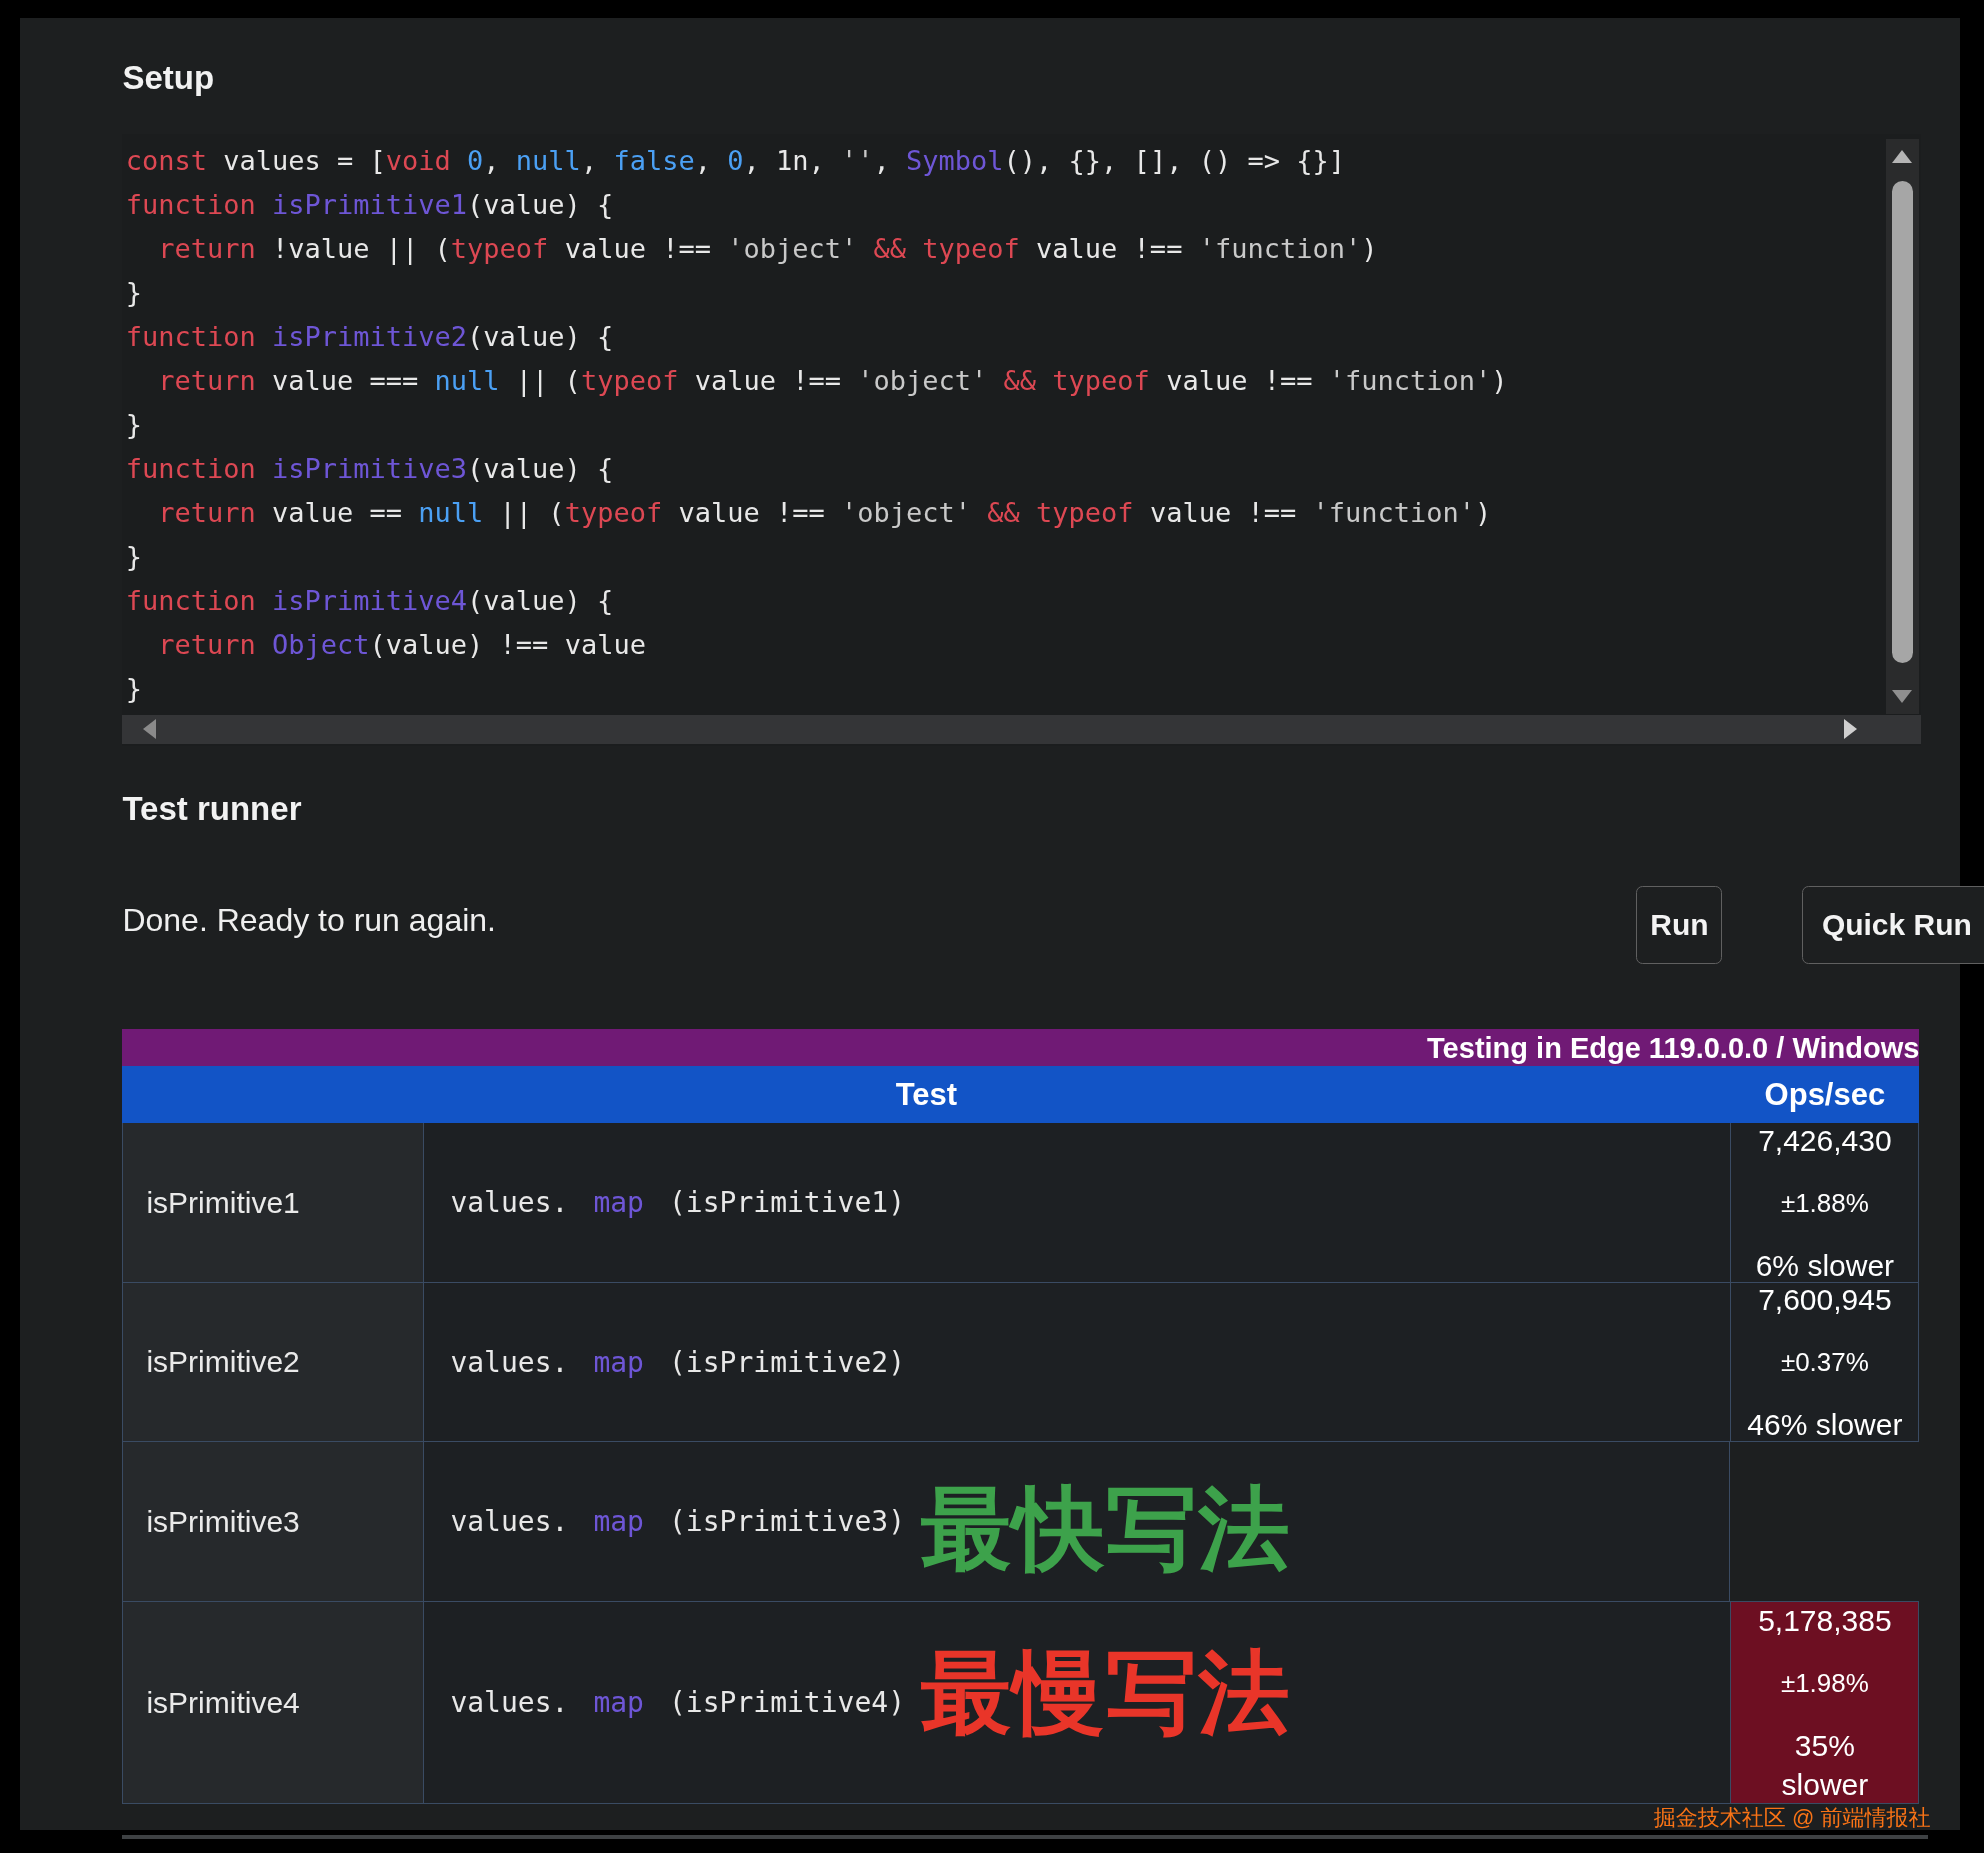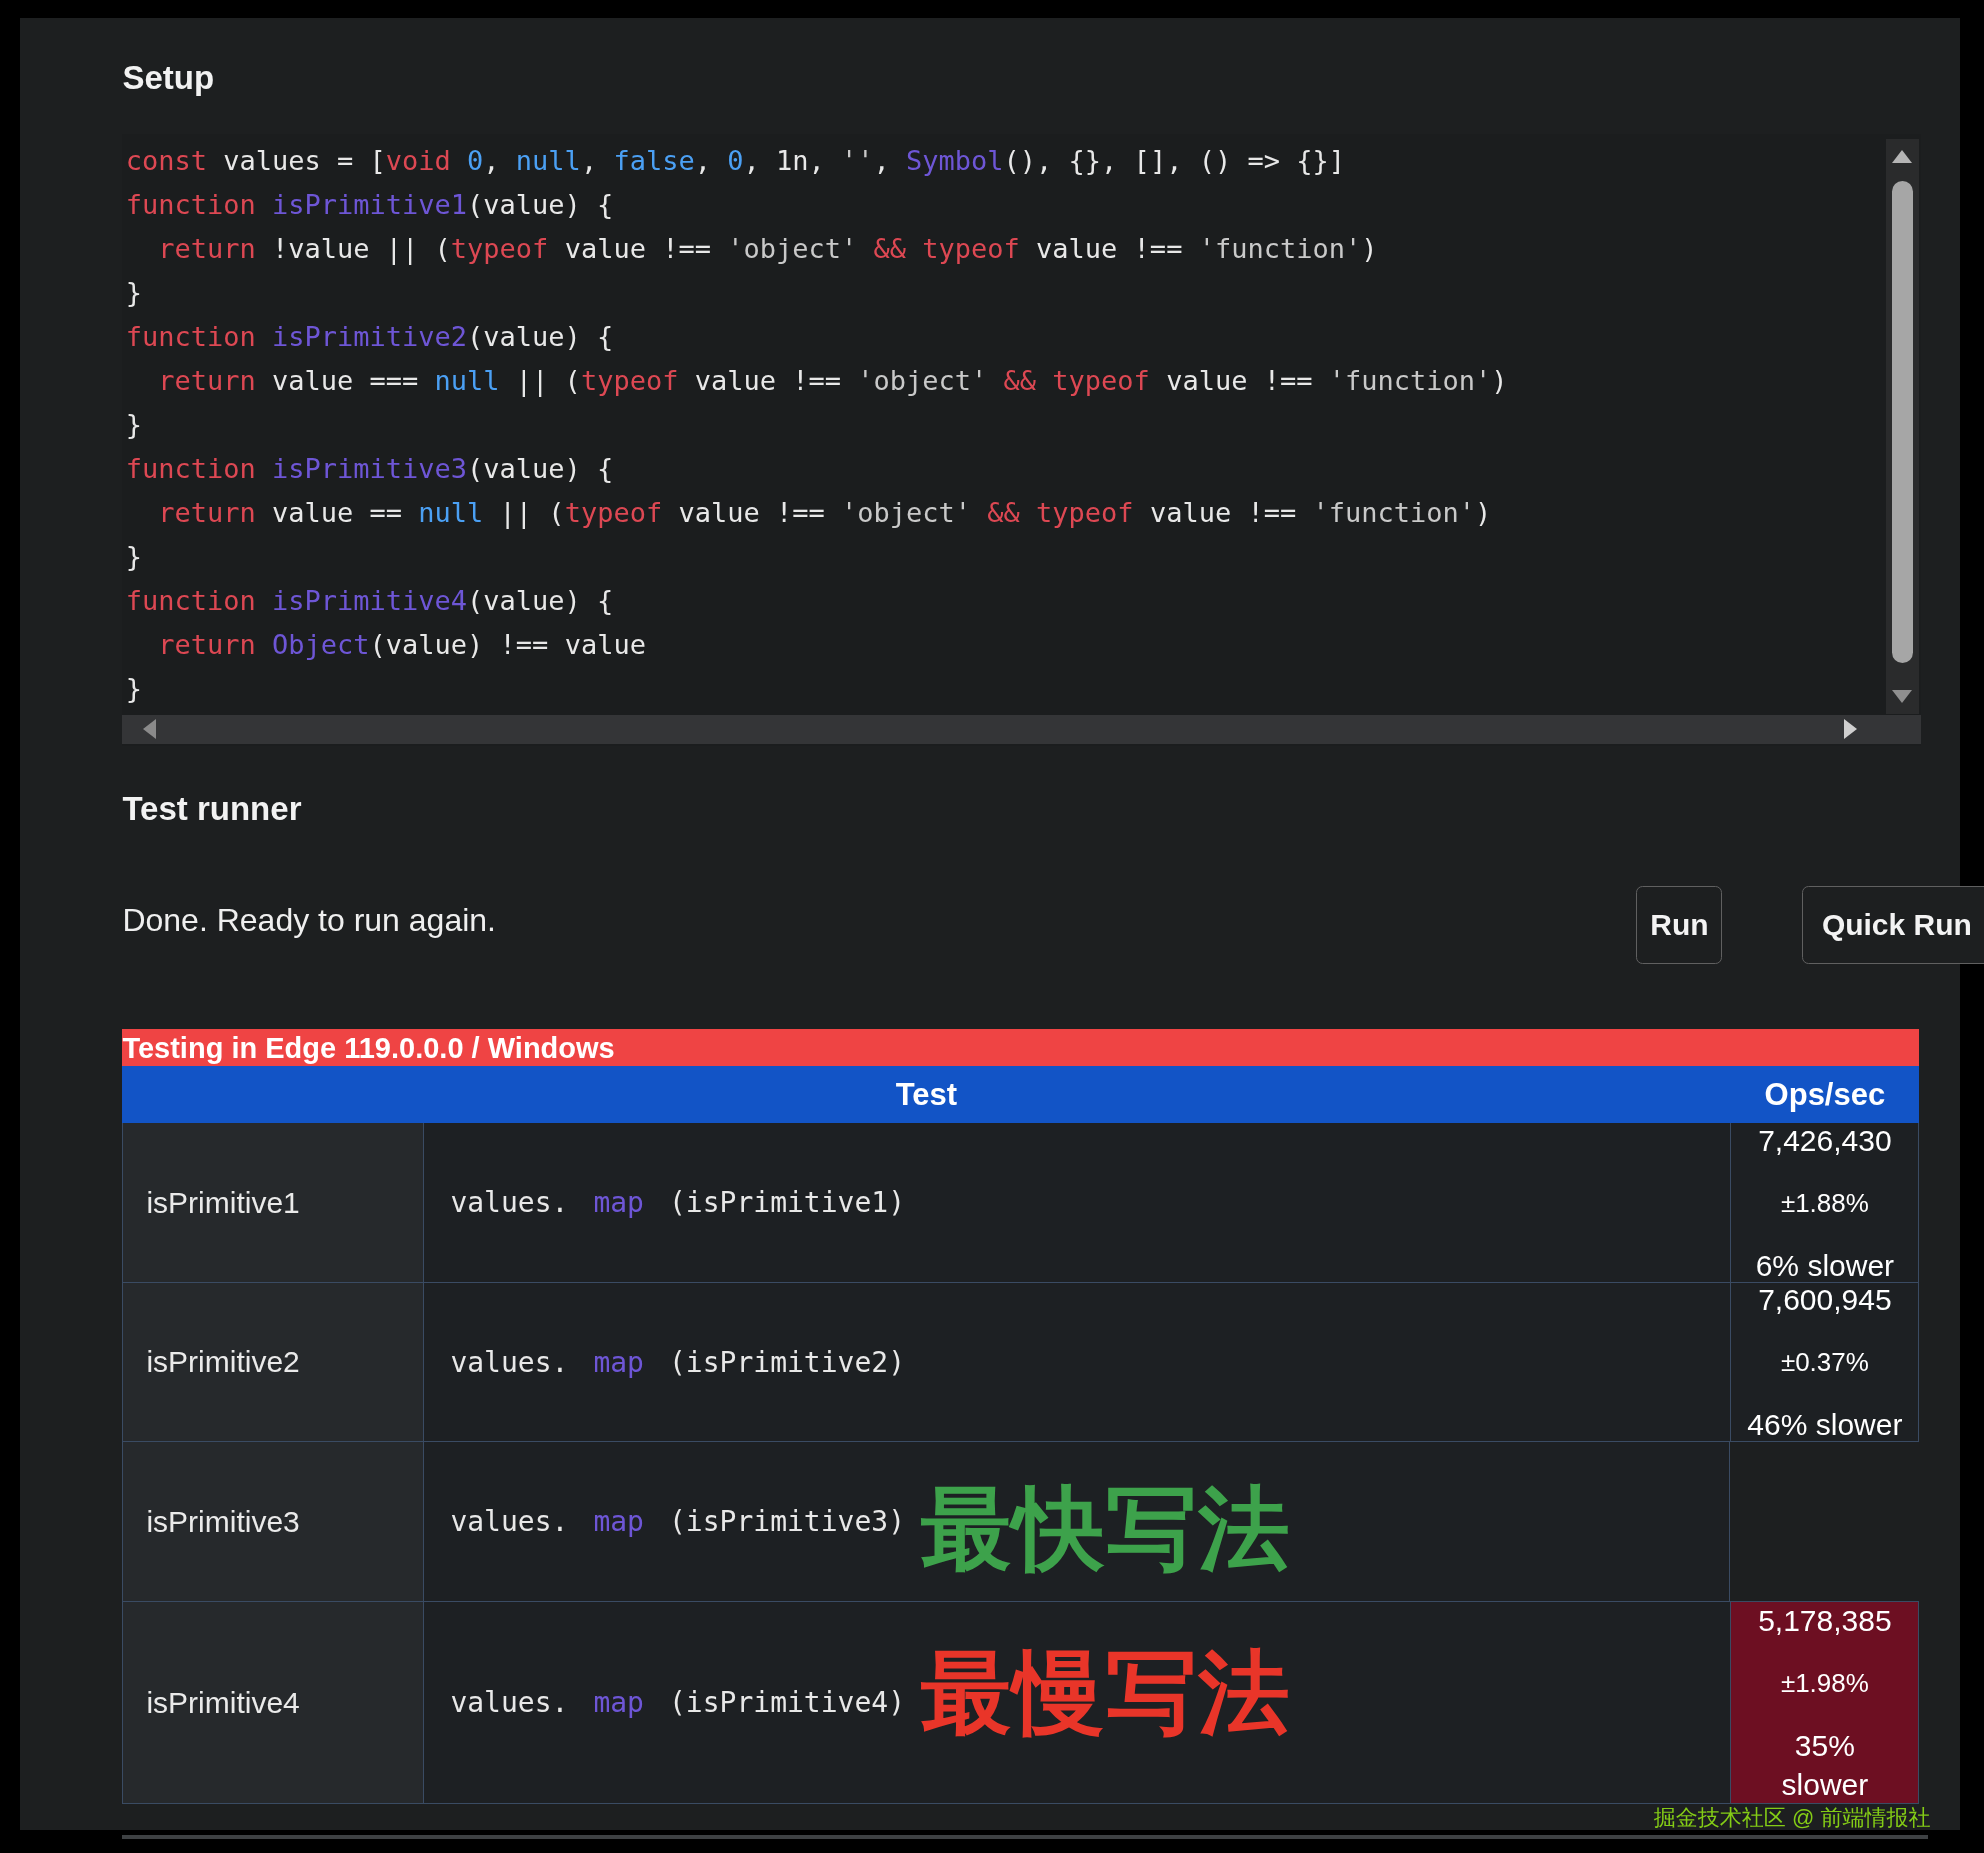--- a/index.html
+++ b/index.html
@@ -41,22 +41,22 @@
   
   .status-text{position:absolute;left:102px;top:884px;font-size:32px;color:#efefef;}
   .btn{position:absolute;top:868px;height:78px;background:#1d1f20;color:#f3f3f3;
        font-family:"Liberation Sans", sans-serif;font-size:30px;font-weight:700;
        border:1.6px solid #606060;border-radius:6.5px;cursor:pointer;}
   #run-btn{left:1616px;width:86px;}
   #quick-run-btn{left:1782px;width:189px;text-align:center;}
 
   
   .results{position:absolute;left:102px;top:1011px;width:1797px;}
-  .tbl-title{height:37px;line-height:39px;background:#ef4444;color:#fff;
-             font-size:29px;font-weight:700;text-align:left;}
+  .tbl-title{height:37px;line-height:39px;background:#701a75;color:#fff;
+             font-size:29px;font-weight:700;text-align:right;}
   .tbl-head{display:flex;height:57px;background:var(--c-header_blue,#1254c6);color:#fff;
             font-size:31px;font-weight:700;}
   .th-test{width:1608px;display:flex;align-items:center;justify-content:center;}
   .th-ops{width:189px;display:flex;align-items:center;justify-content:center;}
   .trow{display:flex;border-bottom:0.8px solid var(--c-table_border,#3a4b63);}
   .trow .cell{border-left:0.8px solid var(--c-table_border,#3a4b63);box-sizing:border-box;gap:25px;}
   .trow .cell:last-child{border-right:0.8px solid var(--c-table_border,#3a4b63);}
   .cell-name{width:301px;background:#26292c;display:flex;align-items:center;
              padding-left:23px;font-size:30px;color:#eaeaea;}
   .cell-code{width:1307px;background:#1d2023;display:flex;align-items:center;padding-left:26px;
@@ -68,21 +68,21 @@
   .cell-ops .ops-status{font-size:30px;line-height:39px;white-space:pre-line;}
   .cell-ops.fastest{background:var(--c-fastest_green,#4f8c11);}
   .cell-ops.slowest{background:var(--c-slowest_red,#6d0f22);}
 
   
   .annotation{position:absolute;left:896px;width:379px;text-align:center;font-weight:700;
               font-size:91px;line-height:98px;letter-spacing:1.6px;}
   #annotation-fast{top:1462px;color:var(--c-annotation_green,#3da24b);}
   #annotation-slow{top:1626px;color:var(--c-annotation_red,#e93529);}
 
-  .watermark{position:absolute;right:30px;top:1785px;font-size:22px;color:#84cc16;}
+  .watermark{position:absolute;right:30px;top:1785px;font-size:22px;color:#f97316;}
   .bottom-divider{position:absolute;left:102px;top:1817px;width:1806px;height:4.1px;background:#3e4143;}
 </style>
 </head>
 <body>
 
 <div class="stage">
   <div class="panel">
 
     <div class="sec-heading" id="setup-heading">Setup</div>
 

